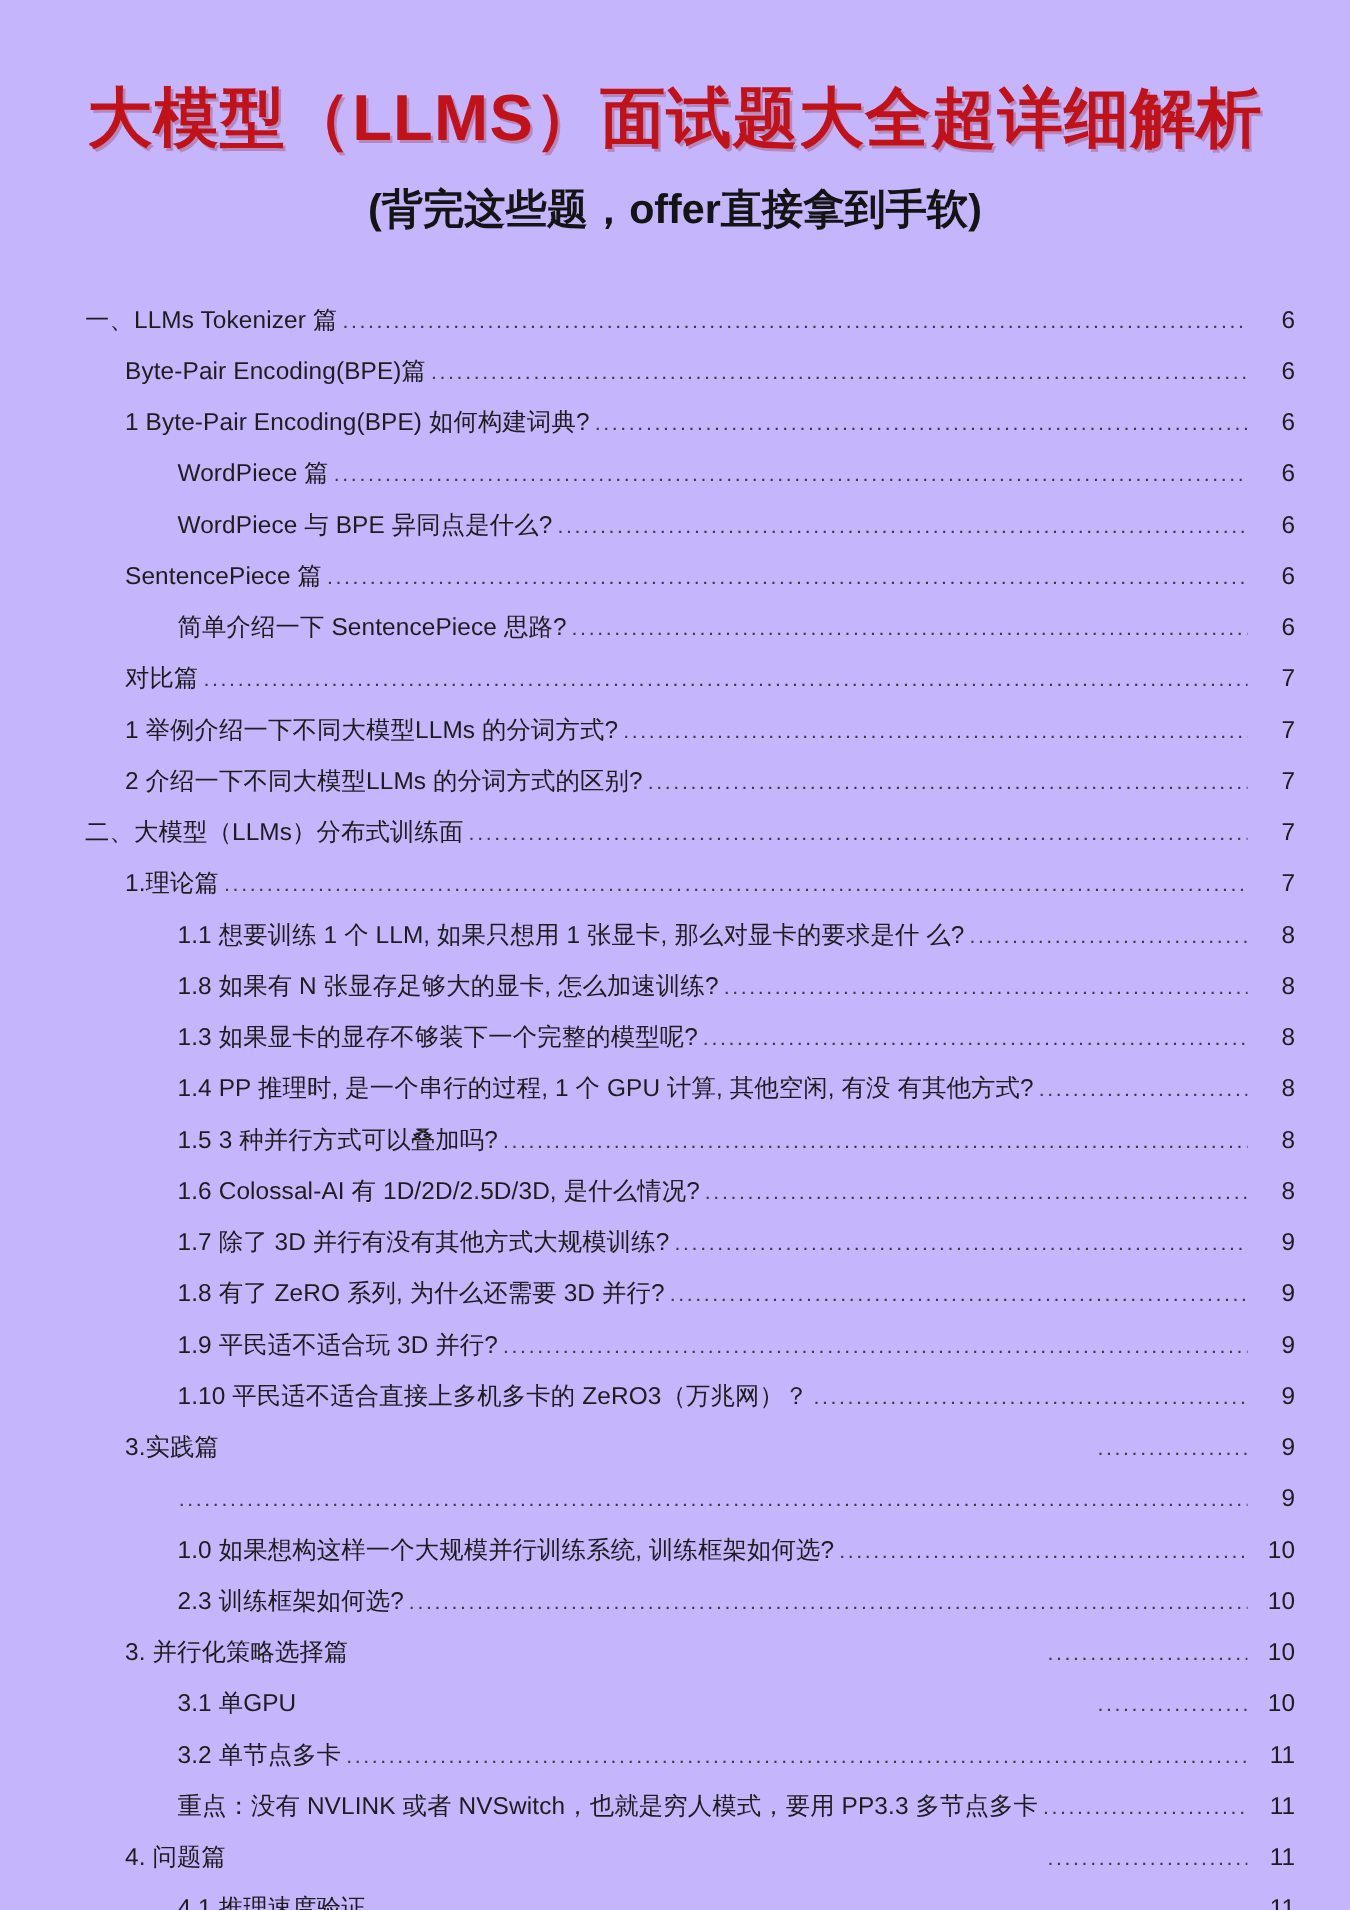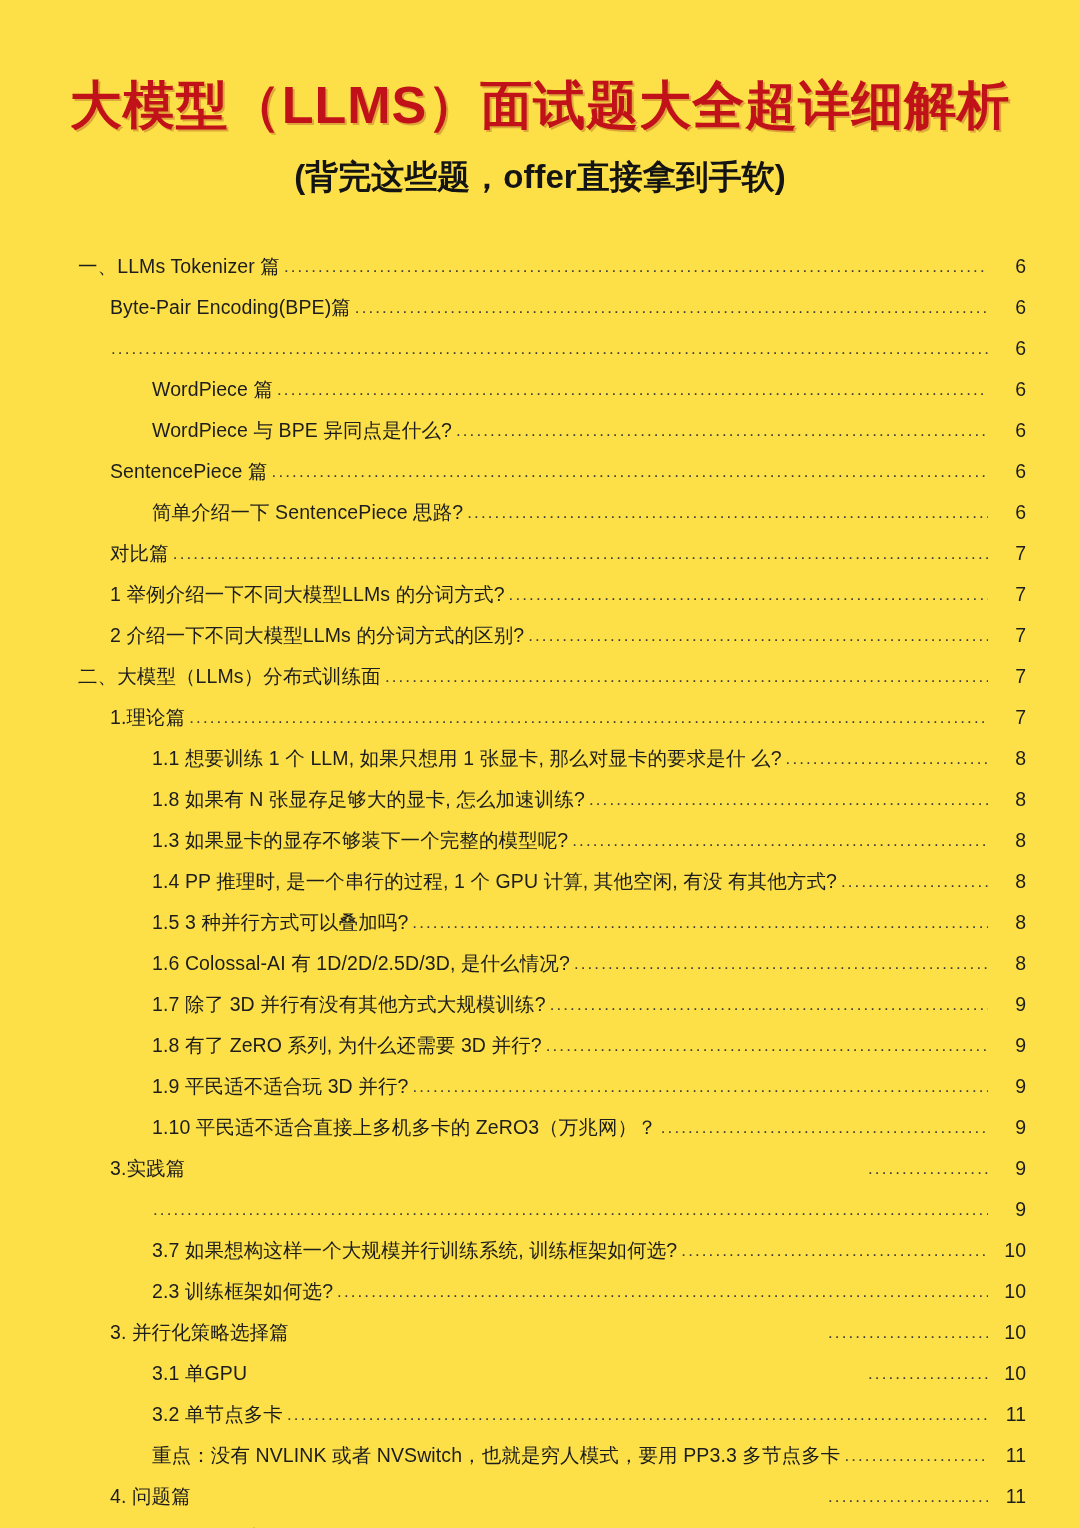--- a/index.html
+++ b/index.html
@@ -13,23 +13,23 @@
     height: 1528px;
     font-family: "Liberation Sans", "DejaVu Sans", sans-serif;
     color: #1b1b1b;
     overflow: hidden;
     position: relative;
   }
   .page {
     width: 1080px;
     height: 1528px;
     box-sizing: border-box;
-    padding: 14px;
+    padding: 4px;
     position: relative;
-    background: #fde047;
+    background: #c4b5fd;
   }
 
   
   .title-block {
     padding-top: 62px;
     text-align: center;
   }
   .doc-title {
     font-family: "Liberation Sans", "DejaVu Sans", sans-serif;
     font-size: 52px;
@@ -137,20 +137,21 @@
         <span class="label">一、LLMs Tokenizer  篇</span>
         <span class="leader"></span>
         <span class="page-no">6</span>
       </div>
       <div class="toc-row lvl1">
         <span class="label">Byte-Pair Encoding(BPE)篇</span>
         <span class="leader"></span>
         <span class="page-no">6</span>
       </div>
       <div class="toc-row lvl1">
+        <span class="label">1 Byte-Pair Encoding(BPE)  如何构建词典?</span>
         <span class="leader"></span>
         <span class="page-no">6</span>
       </div>
       <div class="toc-row lvl2">
         <span class="label">WordPiece  篇</span>
         <span class="leader"></span>
         <span class="page-no">6</span>
       </div>
       <div class="toc-row lvl2">
         <span class="label">WordPiece  与 BPE  异同点是什么?</span>
@@ -246,21 +247,21 @@
         <span class="label">3.实践篇</span>
         <span class="spacer"></span>
         <span class="leader"></span>
         <span class="page-no">9</span>
       </div>
       <div class="toc-row lvl2">
         <span class="leader"></span>
         <span class="page-no">9</span>
       </div>
       <div class="toc-row lvl2">
-        <span class="label">3.7 如果想构这样一个大规模并行训练系统, 训练框架如何选?</span>
+        <span class="label">1.0 如果想构这样一个大规模并行训练系统, 训练框架如何选?</span>
         <span class="leader"></span>
         <span class="page-no">10</span>
       </div>
       <div class="toc-row lvl2">
         <span class="label">2.3 训练框架如何选?</span>
         <span class="leader"></span>
         <span class="page-no">10</span>
       </div>
       <div class="toc-row lvl1 mid-leader">
         <span class="label">3. 并行化策略选择篇</span>

